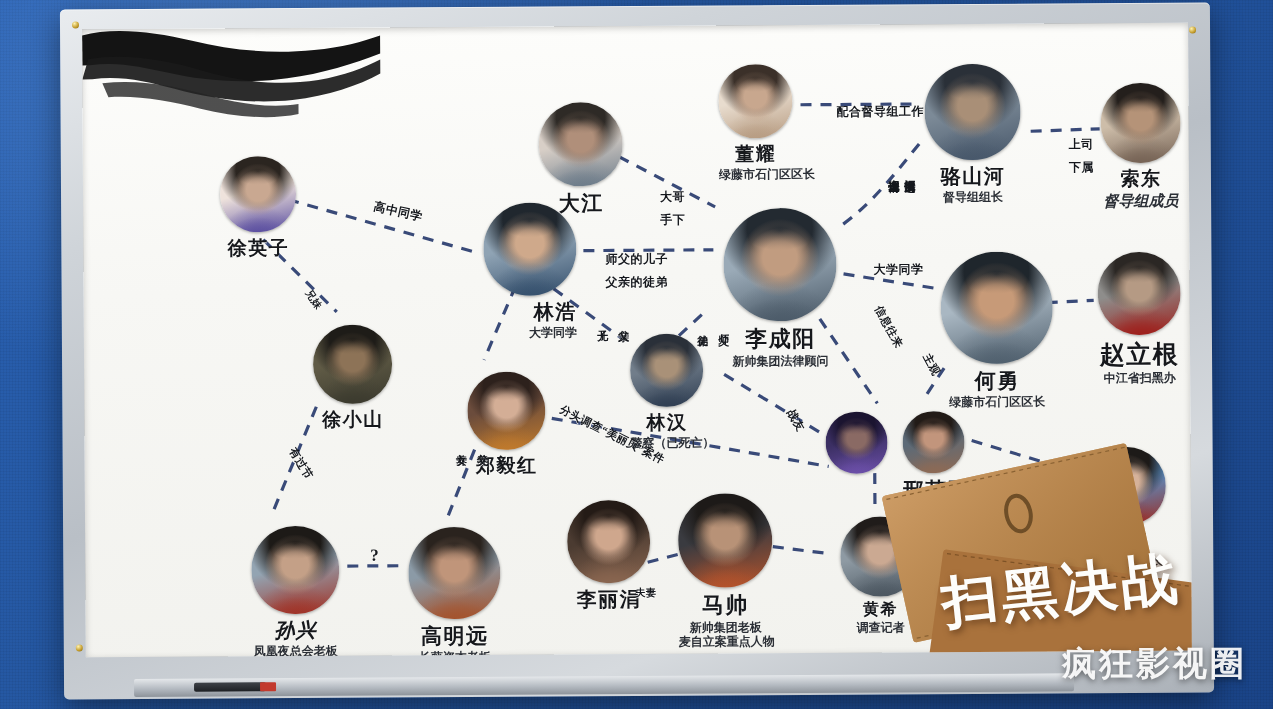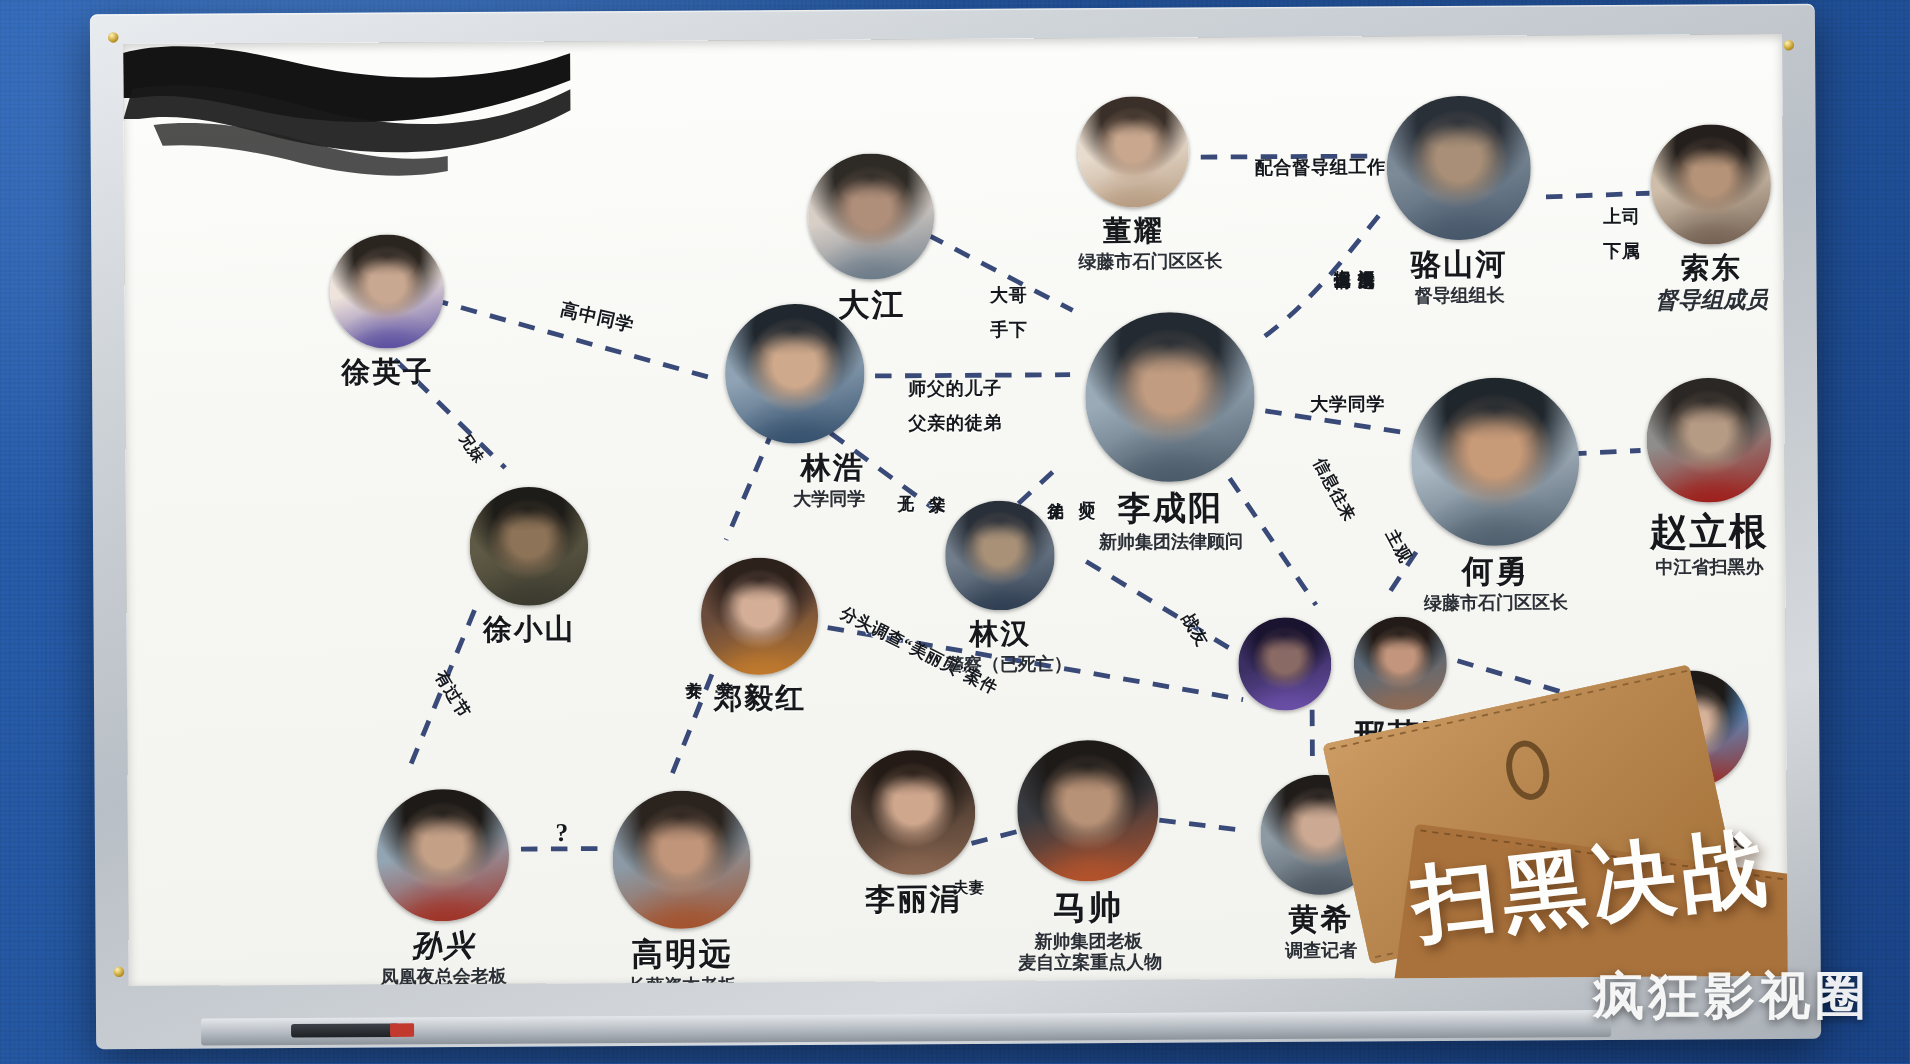--- a/index.html
+++ b/index.html
@@ -308,21 +308,21 @@
                 <div class="face" style="background: radial-gradient(36% 30% at 50% 40%, rgb(184, 146, 119) 0%, rgba(0, 0, 0, 0) 75%), radial-gradient(40% 22% at 50% 20%, rgb(29, 26, 24) 0%, rgba(0, 0, 0, 0) 80%), radial-gradient(60% 40% at 50% 108%, rgb(181, 83, 43) 0%, rgba(0, 0, 0, 0) 70%);"></div>
               </div>
               <div class="nm" style="font-size: 22px;">马帅</div>
               <div class="rl" style="font-size: 12px; white-space: pre;">新帅集团老板
 麦自立案重点人物</div>
             </div>
             <div class="node" style="left: 755px; top: 492px; width: 80px;">
               <div class="pic" style="width: 80px; height: 80px; background: radial-gradient(circle at 50% 118%, rgb(75, 86, 96) 0%, rgba(0, 0, 0, 0) 42%), radial-gradient(circle at 50% 44%, rgb(203, 169, 146) 0%, rgb(203, 169, 146) 20%, rgba(0, 0, 0, 0) 46%), radial-gradient(circle at 50% 18%, rgb(32, 28, 26) 0%, rgb(32, 28, 26) 30%, rgba(0, 0, 0, 0) 56%), linear-gradient(165deg, rgb(142, 154, 163) 0%, rgb(142, 154, 163) 45%, rgb(75, 86, 96) 100%);">
                 <div class="face" style="background: radial-gradient(36% 30% at 50% 40%, rgb(203, 169, 146) 0%, rgba(0, 0, 0, 0) 75%), radial-gradient(40% 22% at 50% 20%, rgb(32, 28, 26) 0%, rgba(0, 0, 0, 0) 80%), radial-gradient(60% 40% at 50% 108%, rgb(75, 86, 96) 0%, rgba(0, 0, 0, 0) 70%);"></div>
               </div>
-              <div class="nm" style="font-size: 20px;">黄希</div>
+              <div class="nm" style="font-size: 16px;">黄希</div>
               <div class="rl" style="font-size: 12px; white-space: pre;">调查记者</div>
             </div>
             <div class="node" style="left: 909px; top: 498px; width: 86px;">
               <div class="pic" style="width: 86px; height: 86px; background: radial-gradient(circle at 50% 118%, rgb(43, 79, 134) 0%, rgba(0, 0, 0, 0) 42%), radial-gradient(circle at 50% 44%, rgb(187, 146, 114) 0%, rgb(187, 146, 114) 20%, rgba(0, 0, 0, 0) 46%), radial-gradient(circle at 50% 18%, rgb(43, 39, 32) 0%, rgb(43, 39, 32) 30%, rgba(0, 0, 0, 0) 56%), linear-gradient(165deg, rgb(78, 70, 56) 0%, rgb(78, 70, 56) 45%, rgb(43, 79, 134) 100%);">
                 <div class="face" style="background: radial-gradient(36% 30% at 50% 40%, rgb(187, 146, 114) 0%, rgba(0, 0, 0, 0) 75%), radial-gradient(40% 22% at 50% 20%, rgb(43, 39, 32) 0%, rgba(0, 0, 0, 0) 80%), radial-gradient(60% 40% at 50% 108%, rgb(43, 79, 134) 0%, rgba(0, 0, 0, 0) 70%);"></div>
               </div>
               <div class="nm" style="font-size: 20px;">胡笑伟</div>
               <div class="rl" style="font-size: 12px; white-space: pre;">山南路派出所所长</div>
             </div>
           </div>

